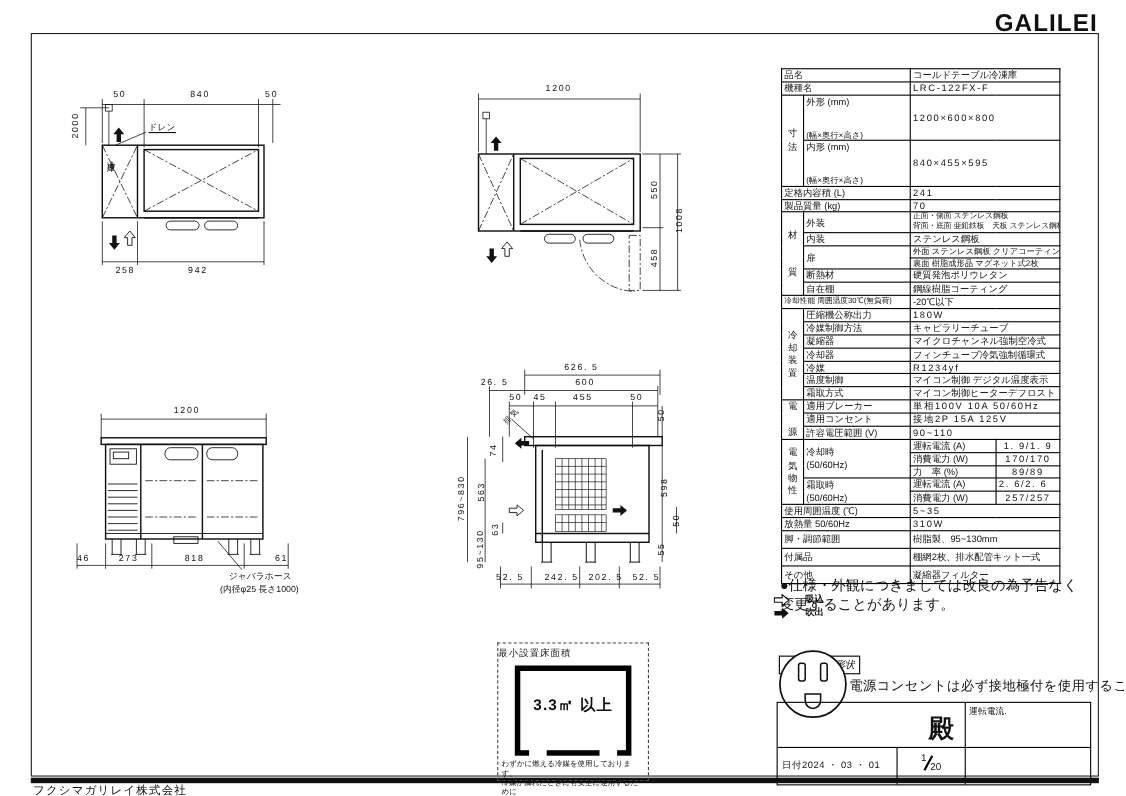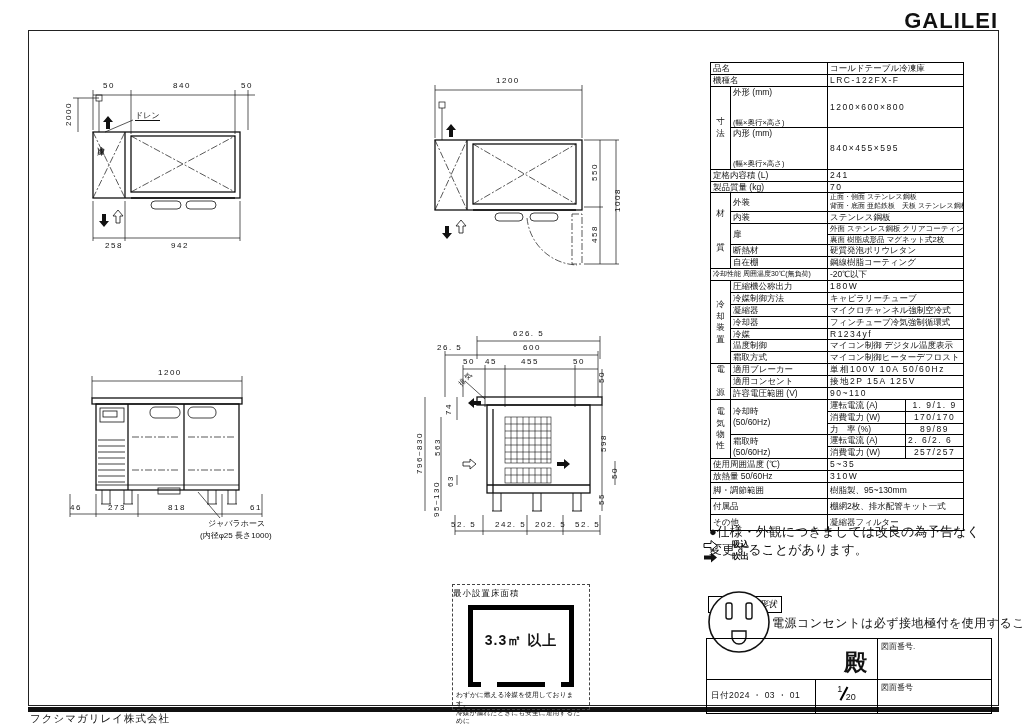--- a/index.html
+++ b/index.html
@@ -535,24 +535,23 @@
     <div class="minarea-notes">
       <div>わずかに燃える冷媒を使用しております。</div>
       <div>冷媒が漏れたときにも安全に運用するために</div>
 
     </div>
   </div>
 
   <div class="tblock">
     <div class="tb-r1">
       <div class="tb-dono">殿</div>
-      <div class="tb-seiri">図面番号.</div>
+      <div class="tb-seiri">運転電流.</div>
     </div>
     <div class="tb-r2">
       <div class="tb-date">日付2024 ・ 03 ・ 01</div>
       <div class="tb-page">
         <span class="fr-num">1</span><span class="fr-slash"></span><span class="fr-den">20</span>
       </div>
-      <div class="tb-zuban">図面番号</div>
     </div>
   </div>
 
 </div>
 
 </body></html>

